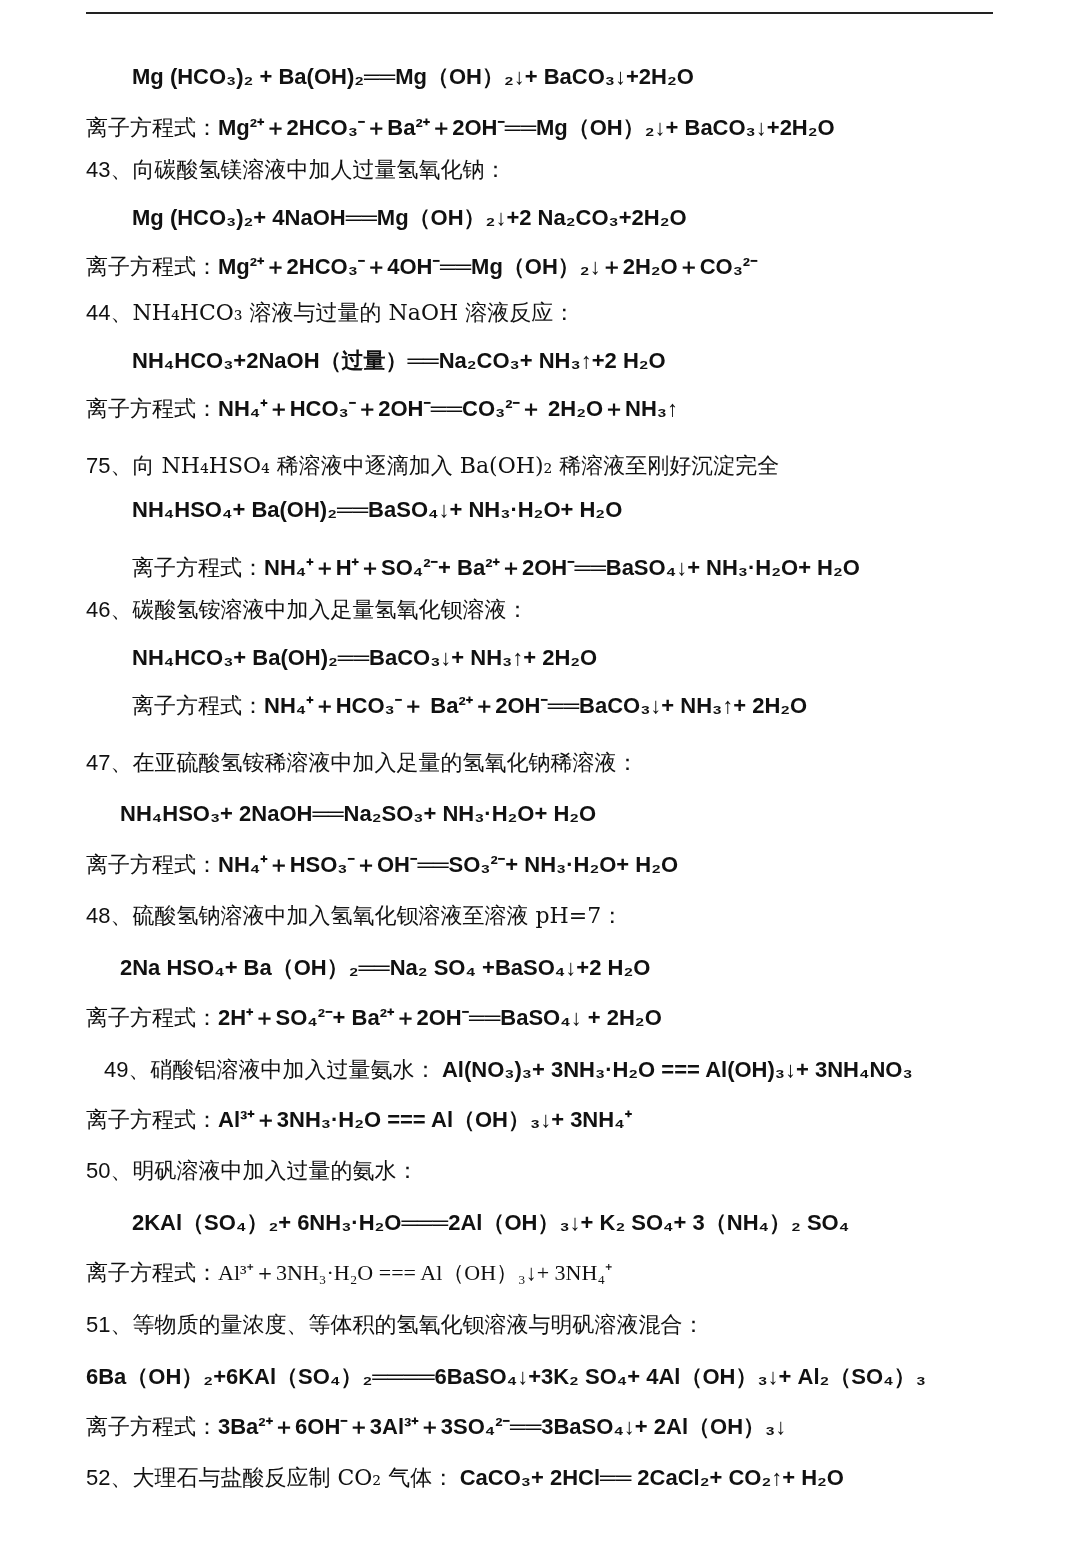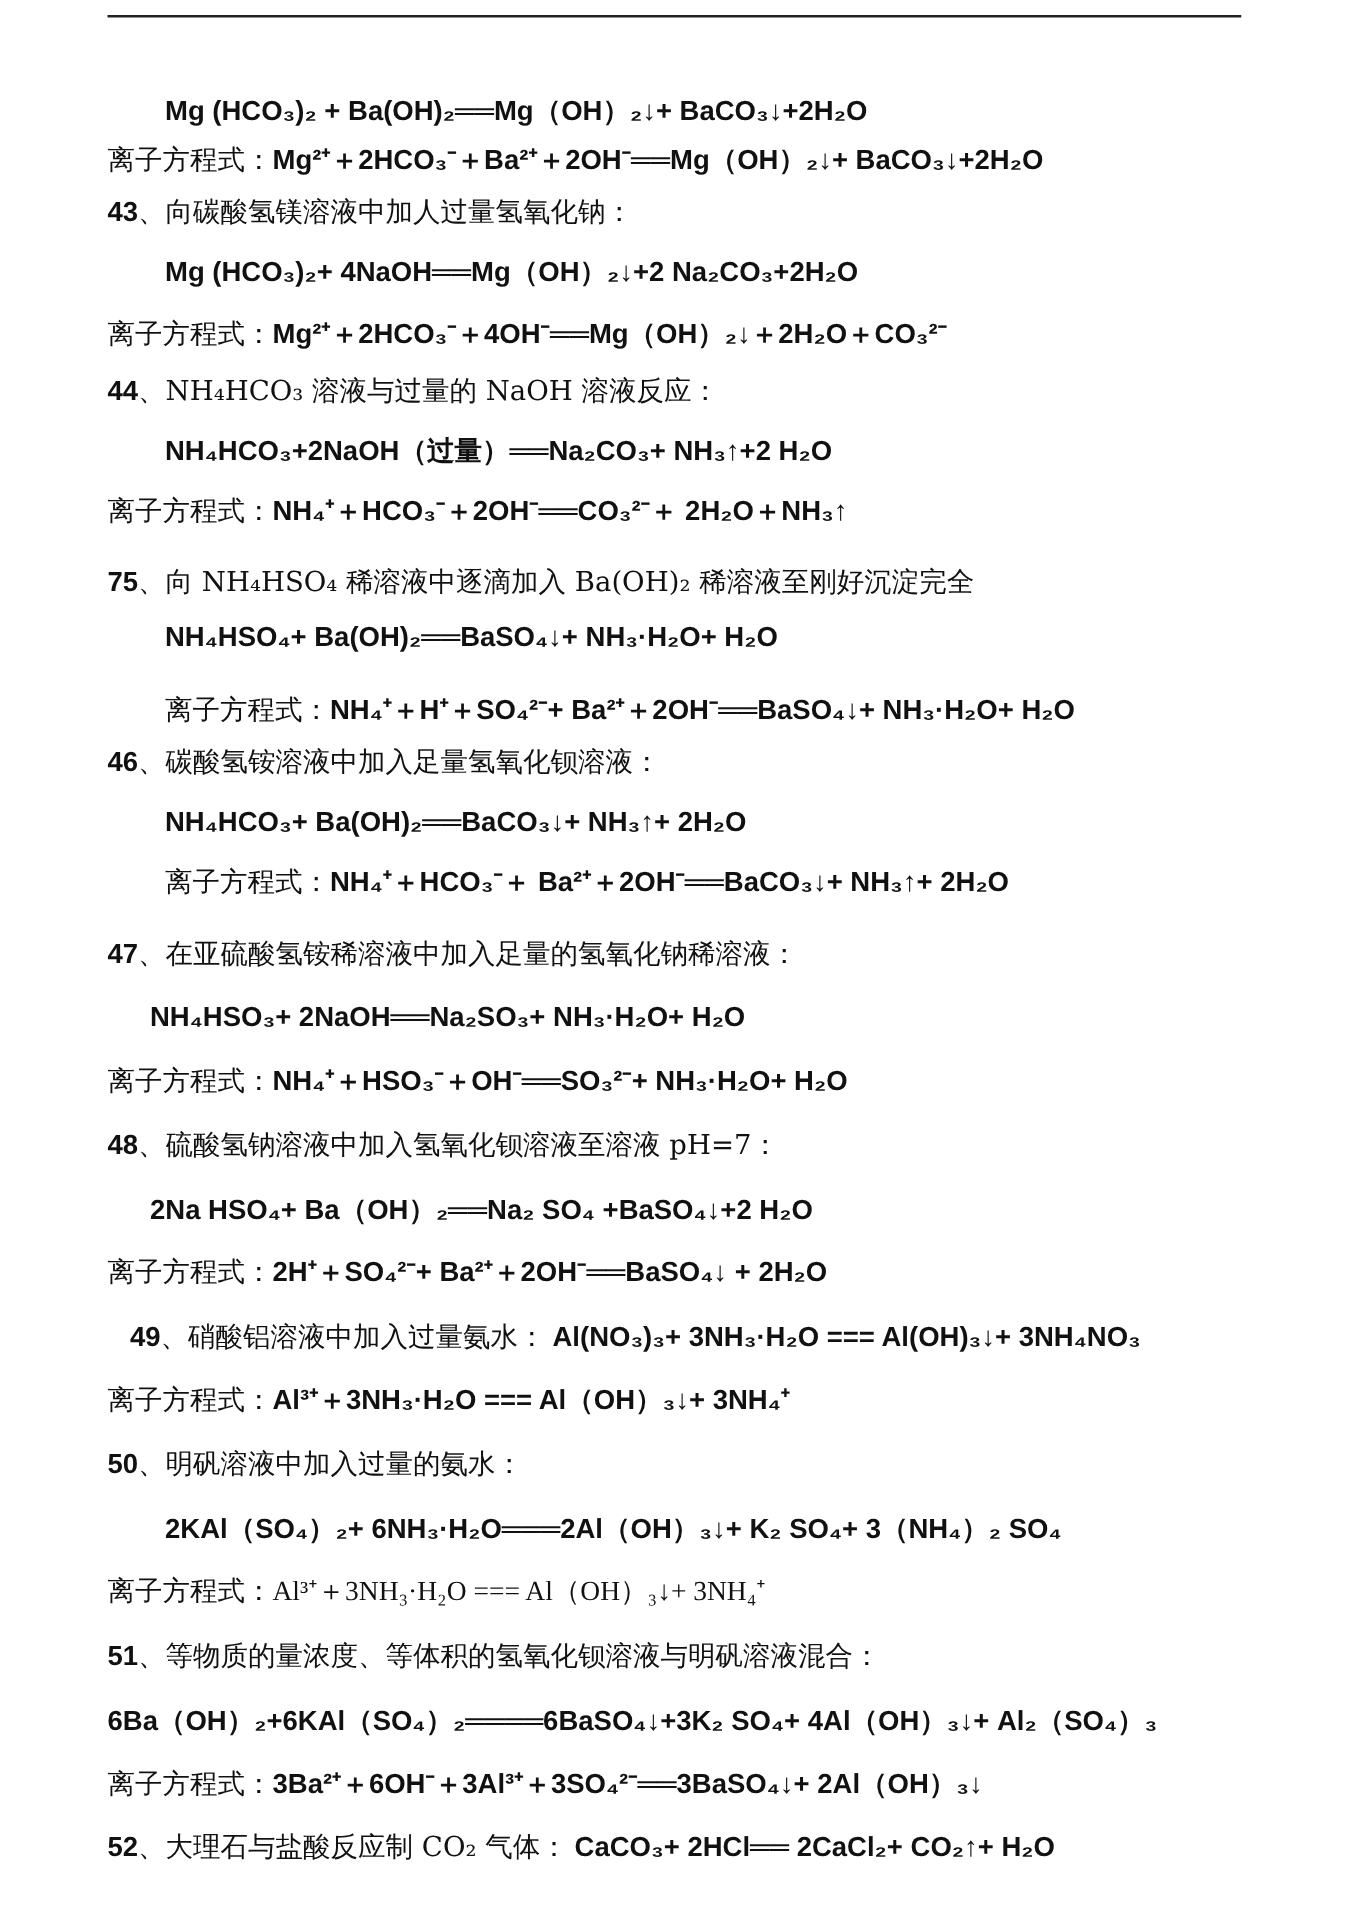--- a/index.html
+++ b/index.html
@@ -1,30 +1,30 @@
 <!DOCTYPE html>
 <html><head>
 <meta charset="utf-8">
 <style>
   html, body { margin:0; padding:0; background:#ffffff; }
   body { width:1080px; height:1545px; position:relative; overflow:hidden; color:#111; }
   .rule { position:absolute; left:86px; top:12px; width:907px; height:2px; background:#222; }
   .line { position:absolute; white-space:nowrap; font-size:22px; line-height:30px; }
   .cjk { font-family:"DejaVu Serif", serif; font-weight:normal; }
   .chem { font-family:"Liberation Sans", sans-serif; font-weight:bold; }
-  .num { font-family:"Liberation Sans", sans-serif; font-weight:bold; }
+  .num { font-family:"Liberation Sans", sans-serif; font-weight:normal; }
   .serifchem { font-family:"Liberation Serif", serif; font-weight:normal; }
 </style>
 </head>
 <body>
 
 <div class="rule"></div>
 
 <div id="content">
-    <div class="line" style="left: 132px; top: 62px; margin-top: 12px;"><span class="chem">Mg (HCO₃)₂ + Ba(OH)₂══Mg（OH）₂↓+ BaCO₃↓+2H₂O</span></div>
+    <div class="line" style="left: 132px; top: 62px;"><span class="chem">Mg (HCO₃)₂ + Ba(OH)₂══Mg（OH）₂↓+ BaCO₃↓+2H₂O</span></div>
     <div class="line" style="left: 86px; top: 113px;"><span class="cjk">离子方程式：</span><span class="chem">Mg²⁺＋2HCO₃⁻＋Ba²⁺＋2OH⁻══Mg（OH）₂↓+ BaCO₃↓+2H₂O</span></div>
     <div class="line" style="left: 86px; top: 155px;"><span class="num">43</span><span class="cjk">、</span><span class="cjk">向碳酸氢镁溶液中加人过量氢氧化钠：</span></div>
     <div class="line" style="left: 132px; top: 203px; text-align: right;"><span class="chem">Mg (HCO₃)₂+ 4NaOH══Mg（OH）₂↓+2 Na₂CO₃+2H₂O</span></div>
     <div class="line" style="left: 86px; top: 252px;"><span class="cjk">离子方程式：</span><span class="chem">Mg²⁺＋2HCO₃⁻＋4OH⁻══Mg（OH）₂↓＋2H₂O＋CO₃²⁻</span></div>
     <div class="line" style="left: 86px; top: 298px;"><span class="num">44</span><span class="cjk">、</span><span class="cjk">NH₄HCO₃ 溶液与过量的 NaOH 溶液反应：</span></div>
     <div class="line" style="left: 132px; top: 346px;"><span class="chem">NH₄HCO₃+2NaOH（过量）══Na₂CO₃+ NH₃↑+2 H₂O</span></div>
     <div class="line" style="left: 86px; top: 394px;"><span class="cjk">离子方程式：</span><span class="chem">NH₄⁺＋HCO₃⁻＋2OH⁻══CO₃²⁻＋ 2H₂O＋NH₃↑</span></div>
     <div class="line" style="left: 86px; top: 451px;"><span class="num">75</span><span class="cjk">、</span><span class="cjk">向 NH₄HSO₄ 稀溶液中逐滴加入 Ba(OH)₂ 稀溶液至刚好沉淀完全</span></div>
     <div class="line" style="left: 132px; top: 495px;"><span class="chem">NH₄HSO₄+ Ba(OH)₂══BaSO₄↓+ NH₃·H₂O+ H₂O</span></div>
     <div class="line" style="left: 132px; top: 553px;"><span class="cjk">离子方程式：</span><span class="chem">NH₄⁺＋H⁺＋SO₄²⁻+ Ba²⁺＋2OH⁻══BaSO₄↓+ NH₃·H₂O+ H₂O</span></div>

